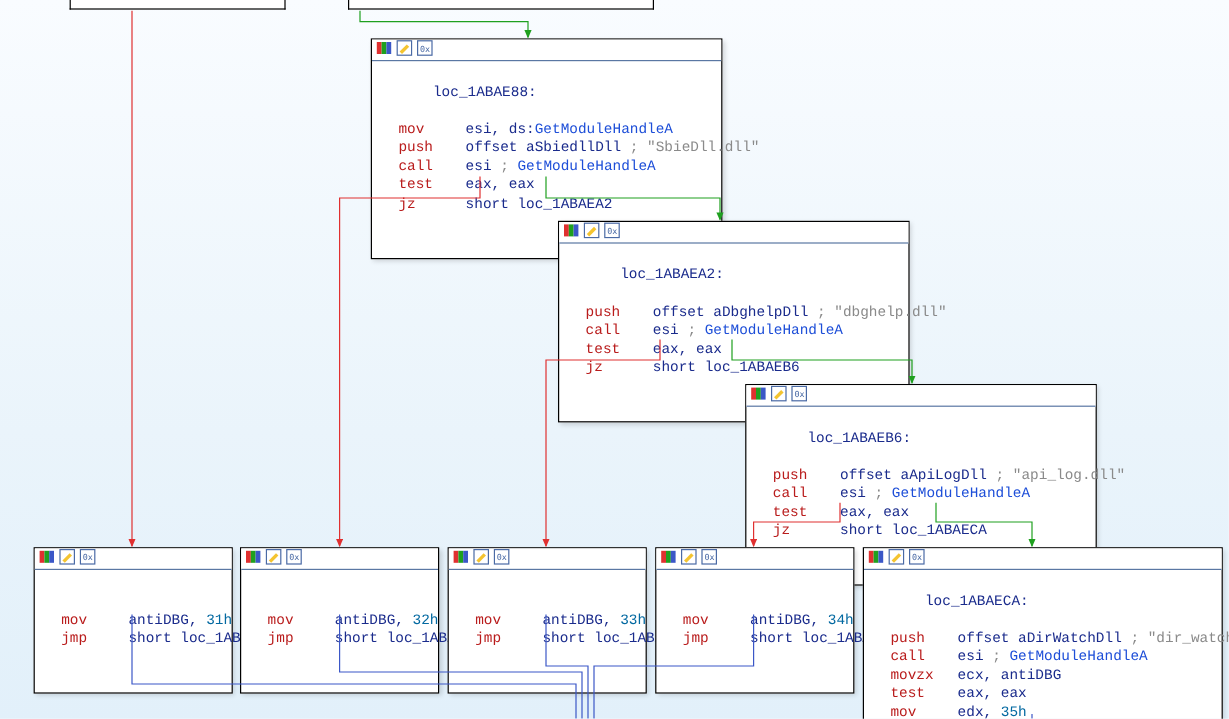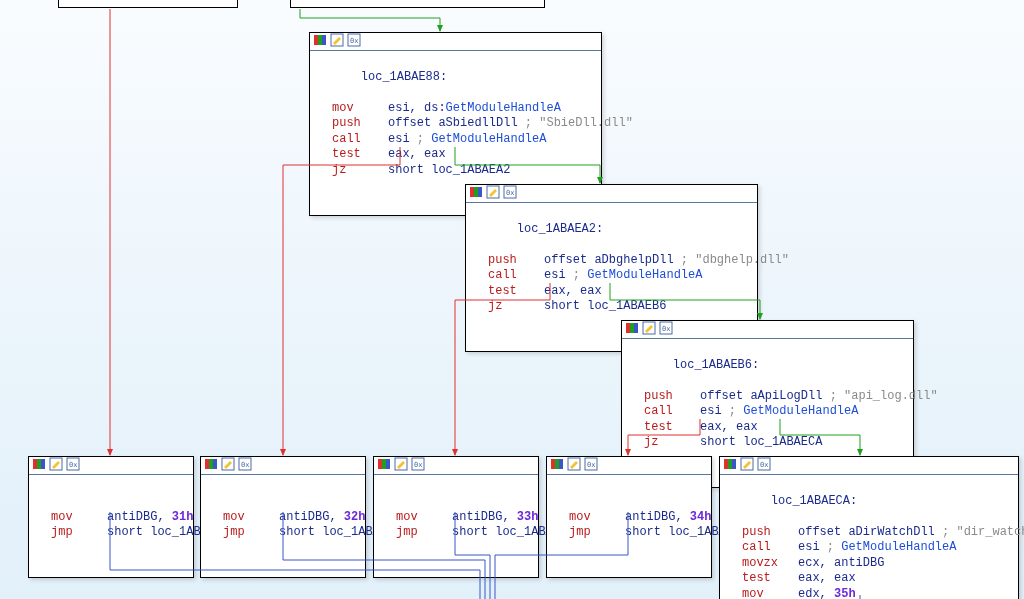--- a/index.html
+++ b/index.html
@@ -39,21 +39,21 @@
     padding: 4px 6px 6px 22px;
     white-space: pre;
     line-height: 1.28;
     color: #000;
   }
   .label { color: #1a2b8c; }
   .mnem { color: #b91c1c; }
   .op { color: #1a2b8c; text-align: center; }
   .fn { color: #1d4ed8; }
   .cmt { color: #8a8a8a; }
-  .num { color: #6d28d9; font-weight: bold; }
+  .num { color: #0369a1; }
   .row { display: block; }
   .row .mnem { display: inline-block; width: 56px; }
   .empty-blk {
     position: absolute;
     background: #fff;
     border: 1px solid #000;
     height: 8px;
   }
 </style>
 </head>

